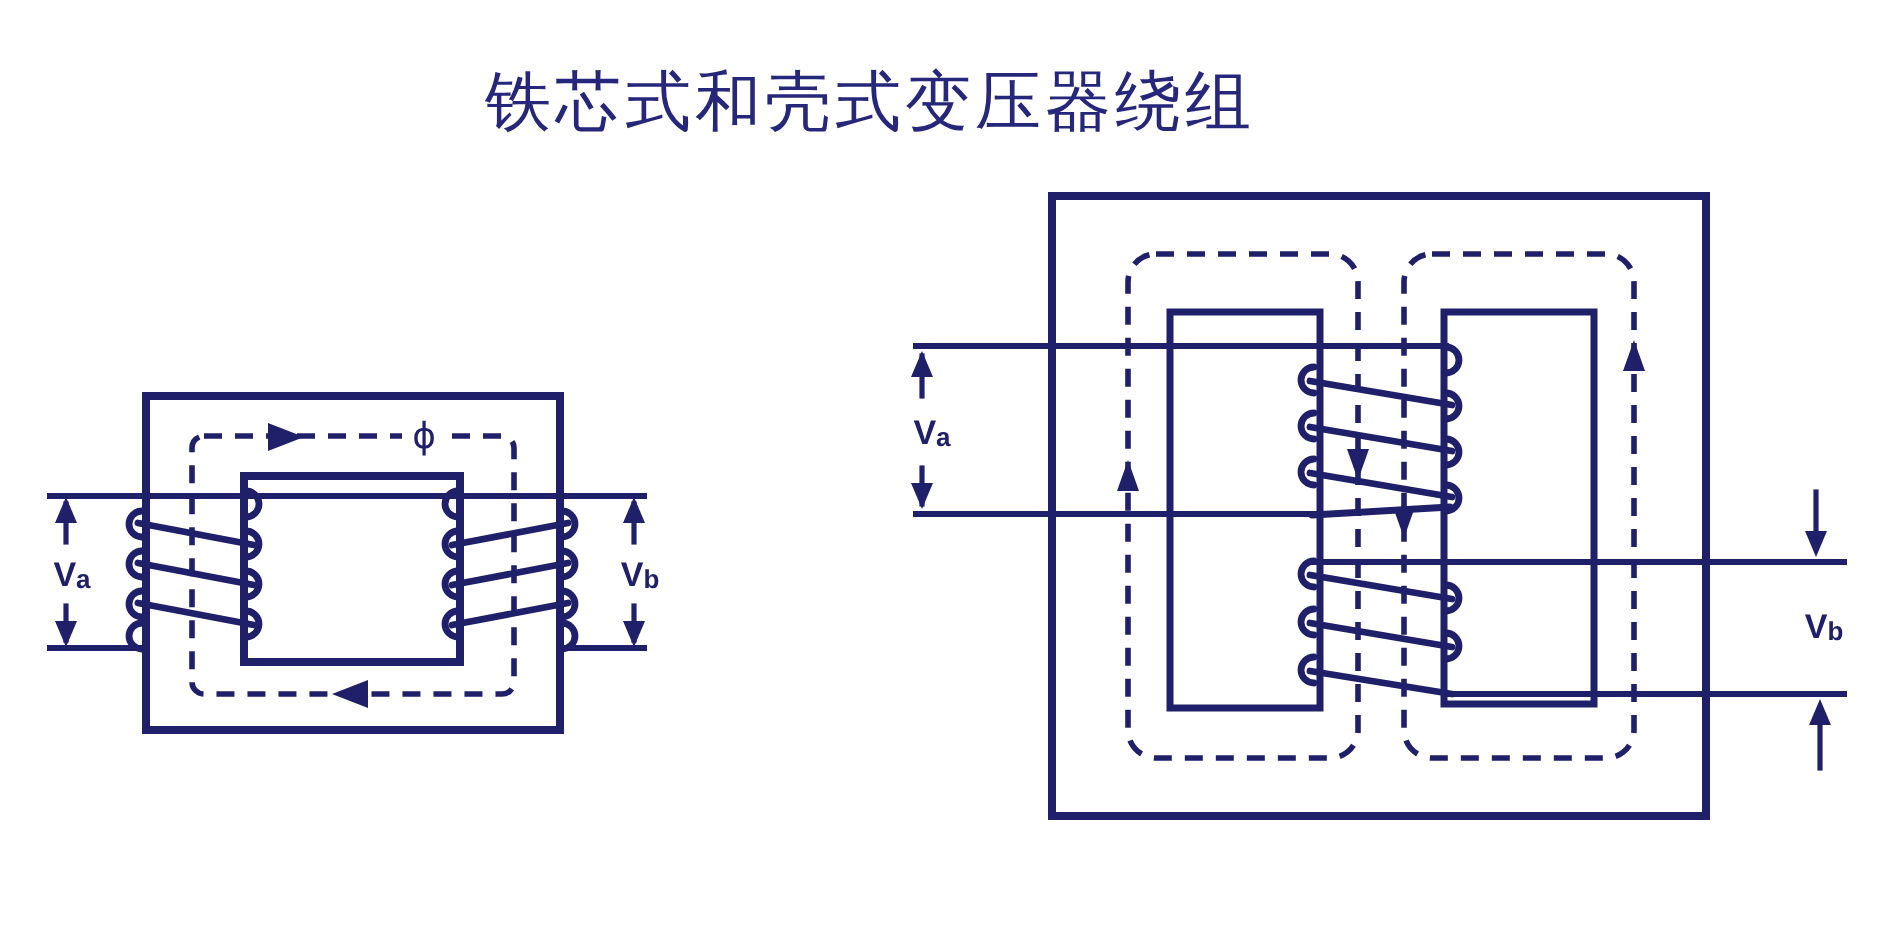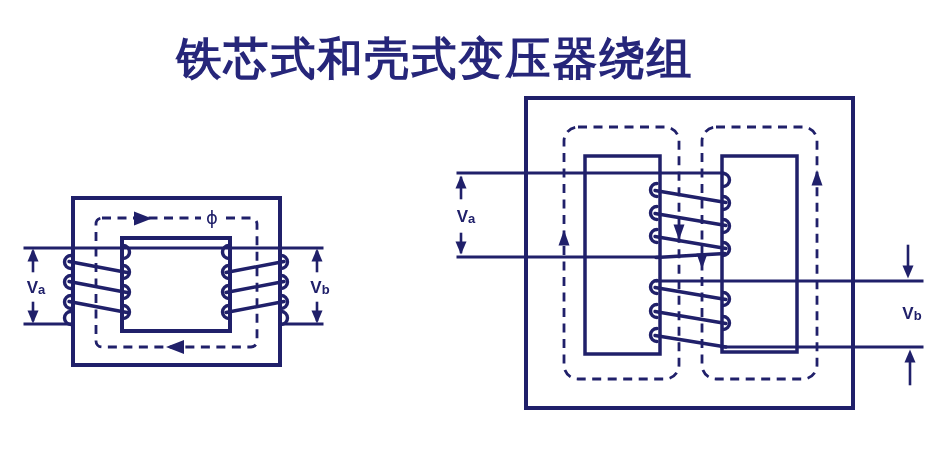--- a/index.html
+++ b/index.html
@@ -14,22 +14,22 @@
     height: 468px;
     background: var(--background);
     overflow: hidden;
     font-family: "Liberation Sans", sans-serif;
   }
   .title {
     position: absolute;
     top: 29px;
     left: 435px;
     transform: translateX(-50%);
-    font-size: 45px;
-    font-weight: bold;
+    font-size: 33px;
+    font-weight: normal;
     letter-spacing: 2px;
     white-space: nowrap;
     color: var(--title);
   }
   svg.canvas { position: absolute; left: 0; top: 0; color: var(--line); }
   svg .ln   { stroke: currentColor; stroke-width: 3; fill: none; stroke-linecap: square; }
   svg .ln4  { stroke: currentColor; stroke-width: 4; fill: none; }
   svg .coil { stroke: currentColor; stroke-width: 3.4; fill: none; stroke-linecap: round; }
   svg .dash { stroke: currentColor; stroke-width: 2.8; fill: none; stroke-dasharray: 9 6.5; }
   svg .win  { stroke: currentColor; stroke-width: 3.5; fill: var(--background); }

